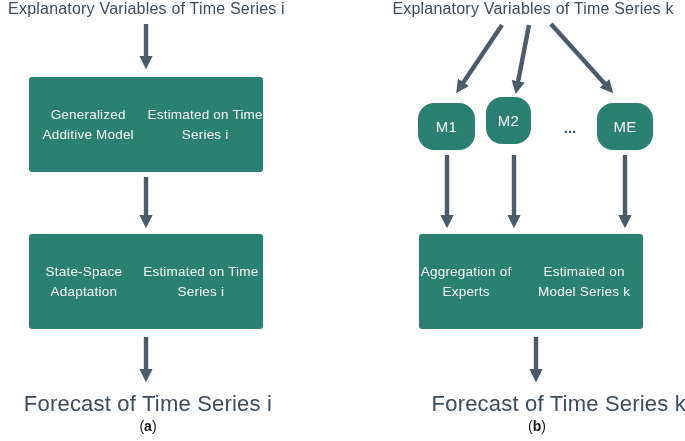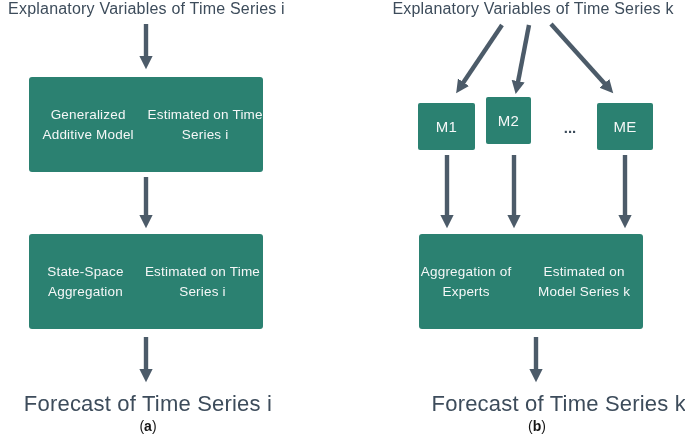--- a/index.html
+++ b/index.html
@@ -50,21 +50,21 @@
     align-items: center;
     justify-content: center;
     text-align: center;
     font-size: 13.5px;
     letter-spacing: 0.2px;
     line-height: 20px;
   }
   .expert-box {
     position: absolute;
     background: var(--box-green);
-    border-radius: 2px;
+    border-radius: 16px;
     color: var(--box-text);
     display: flex;
     align-items: center;
     justify-content: center;
     font-size: 15px;
     letter-spacing: 0.3px;
   }
   .ellipsis {
     position: absolute;
     color: var(--text-dark);
@@ -115,21 +115,21 @@
   </svg>
 
   <div class="title" style="left:0; top:-2; width:293px;text-align:center;">Explanatory Variables of Time Series i</div>
 
   <div class="flow-box" style="left:29px; top:77px; width:234px; height:95px;">
     <span>Generalized Additive Model</span>
     <span>Estimated on Time Series i</span>
   </div>
 
   <div class="flow-box" style="left:29px; top:234px; width:234px; height:95px;">
-    <span>State-Space Aggregation</span>
+    <span>State-Space Adaptation</span>
     <span>Estimated on Time Series i</span>
   </div>
 
   <div class="forecast" style="left:0; top:391px; width:296px;">Forecast of Time Series i</div>
 
   <div class="caption" style="left:0; top:418px; width:296px;">
     <span>(</span><span class="cap-letter">a</span><span>)</span>
   </div>
 
   <div class="title" style="left:383px; top:-2; width:300px;">Explanatory Variables of Time Series k</div>

